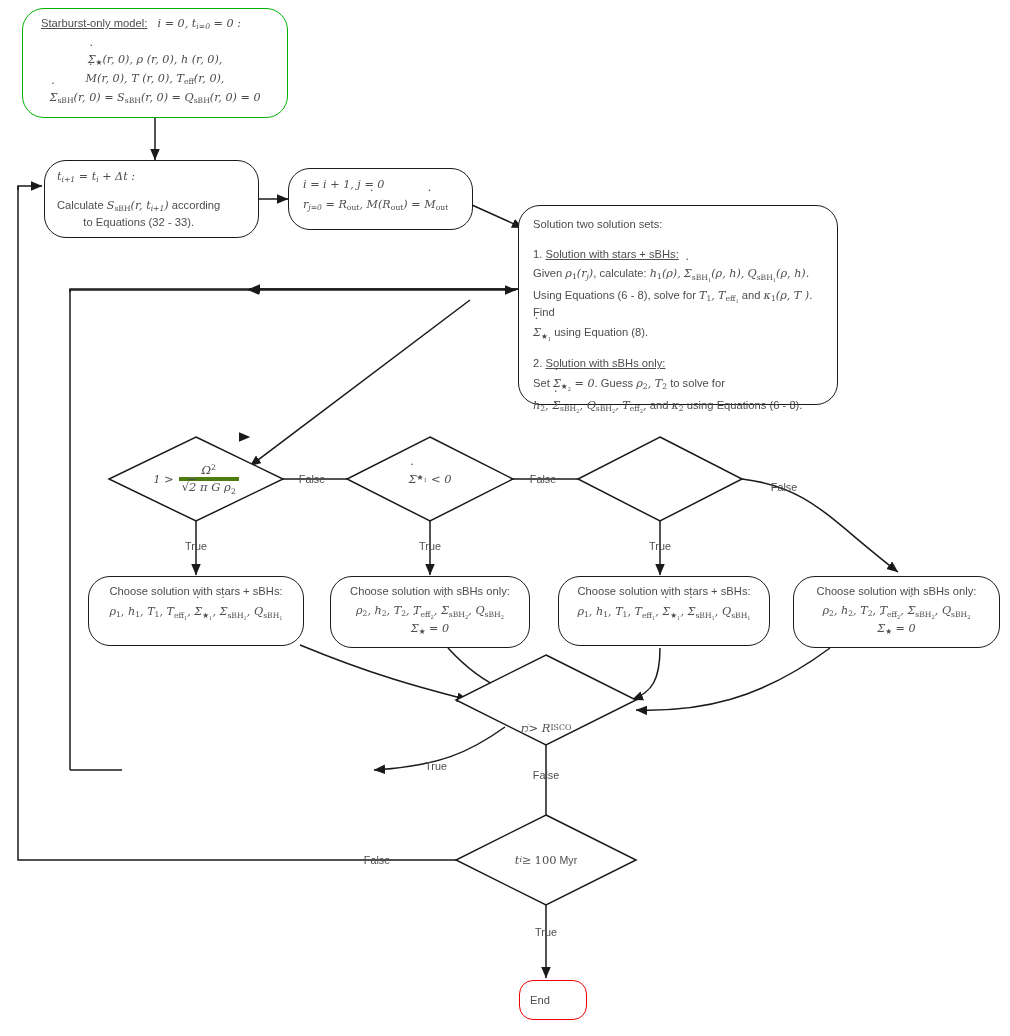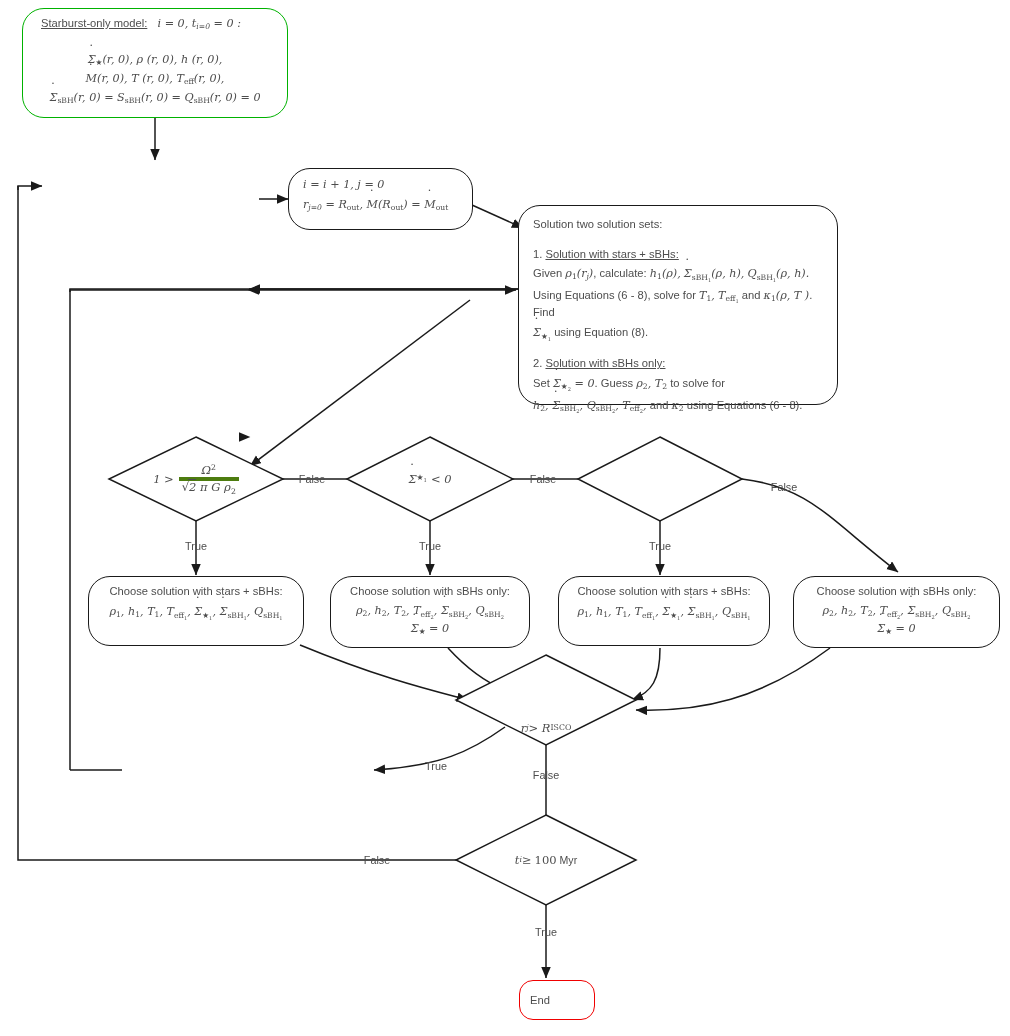--- a/index.html
+++ b/index.html
@@ -122,20 +122,27 @@
       <span class="u">Starburst-only model:</span>
       <span class="mth">&nbsp; i = 0, t<sub class="sub-i">i=0</sub> = 0 :</span>
     </div>
     <div class="mth txt" style="margin-top:18px;text-align:center;line-height:1.7;">
       <div><span class="dot">Σ</span><sub>★</sub>(r, 0), ρ (r, 0), h (r, 0),</div>
       <div><span class="dot">M</span>(r, 0), T (r, 0), T<sub class="up">eff</sub>(r, 0),</div>
       <div><span class="dot">Σ</span><sub class="up">sBH</sub>(r, 0) = S<sub class="up">sBH</sub>(r, 0) = Q<sub class="up">sBH</sub>(r, 0) = 0</div>
     </div>
   </div>
 
+  <div class="node proc" style="left:44px;top:160px;width:215px;height:78px;flex-direction:column;align-items:flex-start;padding:8px 12px;">
+    <div class="mth txt">t<sub class="sub-i">i+1</sub> = t<sub class="sub-i">i</sub> + Δt :</div>
+    <div class="txt" style="margin-top:12px;">
+      Calculate <span class="mth">S<sub class="up">sBH</sub>(r, t<sub class="sub-i">i+1</sub>)</span> according
+      <div>to Equations (32 - 33).</div>
+    </div>
+  </div>
 
   <div class="node proc" style="left:288px;top:168px;width:185px;height:62px;flex-direction:column;align-items:flex-start;padding:8px 14px;">
     <div class="mth txt">i = i + 1,  j = 0</div>
     <div class="mth txt" style="margin-top:4px;">r<sub class="sub-i">j=0</sub> = R<sub class="up">out</sub>, <span class="dot">M</span>(R<sub class="up">out</sub>) = <span class="dot">M</span><sub class="up">out</sub></div>
   </div>
 
   <div class="node proc leftalign" style="left:518px;top:205px;width:320px;height:200px;flex-direction:column;align-items:flex-start;padding:10px 14px;">
 
     <div class="txt"><span>Solution two solution sets:</span></div>
 
@@ -215,21 +222,21 @@
     <div class="mth txt" style="margin-top:5px;">ρ<sub class="up">1</sub>, h<sub class="up">1</sub>, T<sub class="up">1</sub>, T<sub class="up">eff<sub>1</sub></sub>, <span class="dot">Σ</span><sub>★<sub>1</sub></sub>, <span class="dot">Σ</span><sub class="up">sBH<sub>1</sub></sub>, Q<sub class="up">sBH<sub>1</sub></sub></div>
   </div>
 
   <div class="node proc" style="left:793px;top:576px;width:207px;height:72px;flex-direction:column;">
     <div class="txt">Choose solution with sBHs only:</div>
     <div class="mth txt" style="margin-top:4px;">ρ<sub class="up">2</sub>, h<sub class="up">2</sub>, T<sub class="up">2</sub>, T<sub class="up">eff<sub>2</sub></sub>, <span class="dot">Σ</span><sub class="up">sBH<sub>2</sub></sub>, Q<sub class="up">sBH<sub>2</sub></sub></div>
     <div class="mth txt" style="margin-top:2px;"><span class="dot">Σ</span><sub>★</sub> = 0</div>
   </div>
 
 
-  <div class="node proc red" style="left:519px;top:980px;width:76px;height:40px;">
+  <div class="node proc red" style="left:519px;top:980px;width:68px;height:40px;">
     <div class="txt">End</div>
   </div>
 
   <div class="edgelabel" style="left:312px;top:479px;">False</div>
   <div class="edgelabel" style="left:196px;top:546px;">True</div>
   <div class="edgelabel" style="left:543px;top:479px;">False</div>
   <div class="edgelabel" style="left:430px;top:546px;">True</div>
   <div class="edgelabel" style="left:784px;top:487px;">False</div>
   <div class="edgelabel" style="left:660px;top:546px;">True</div>
   <div class="edgelabel" style="left:436px;top:766px;">True</div>

